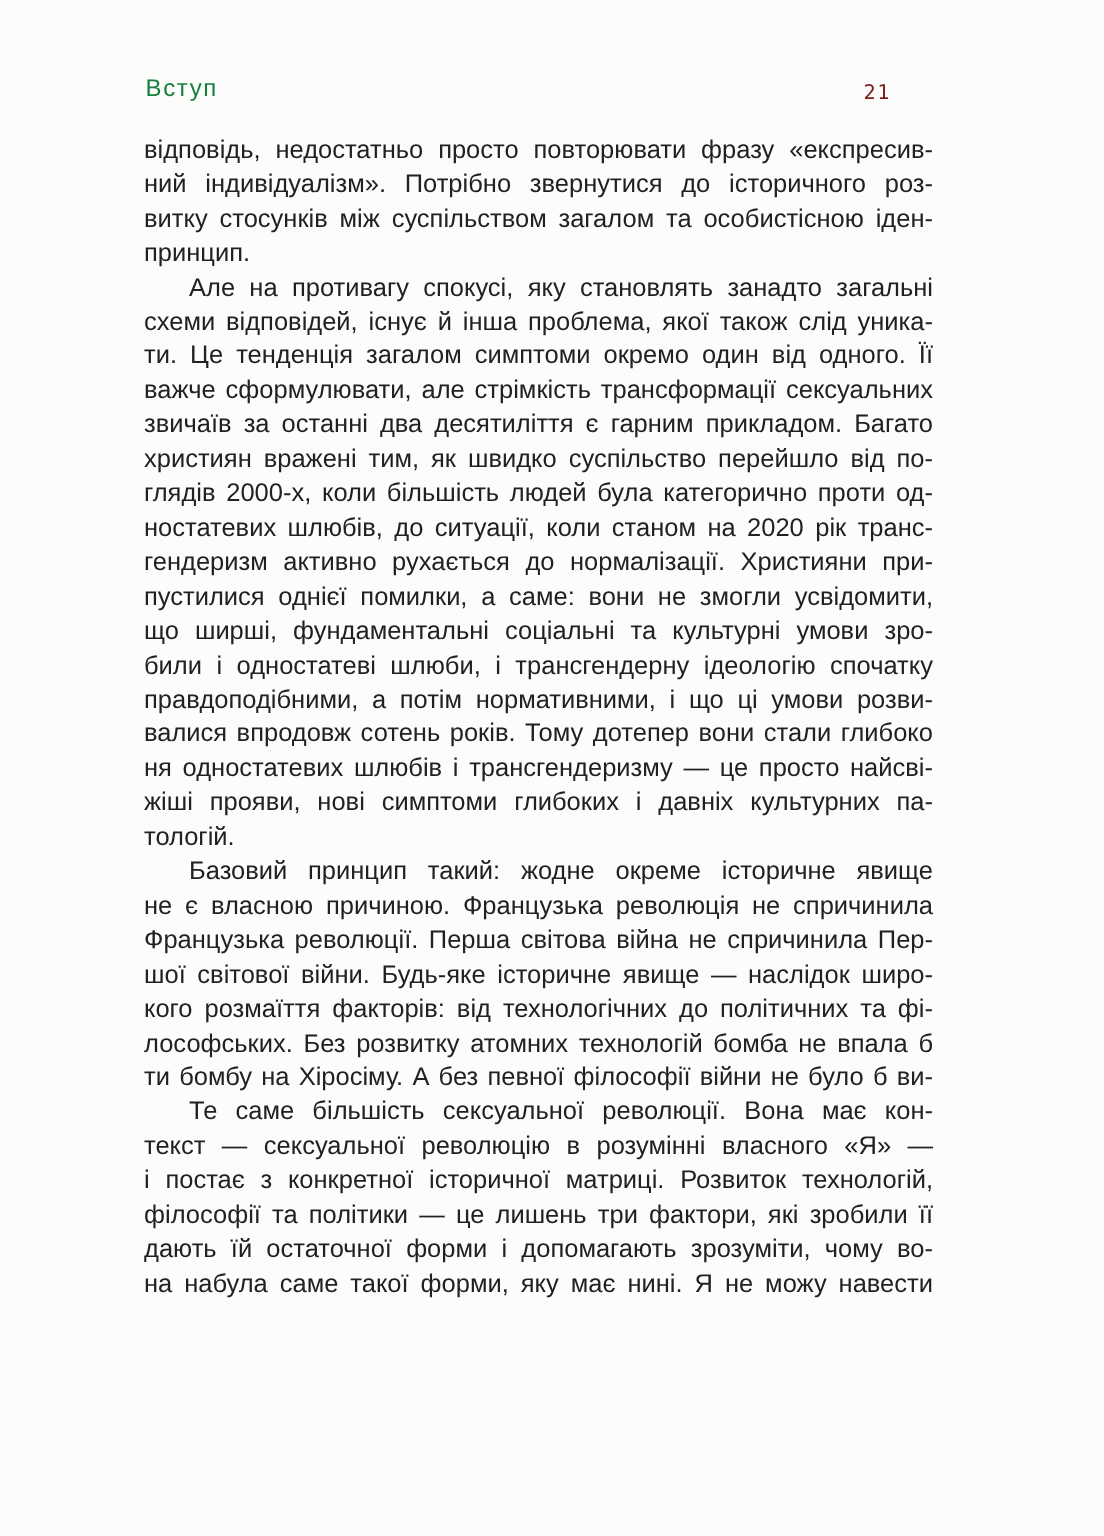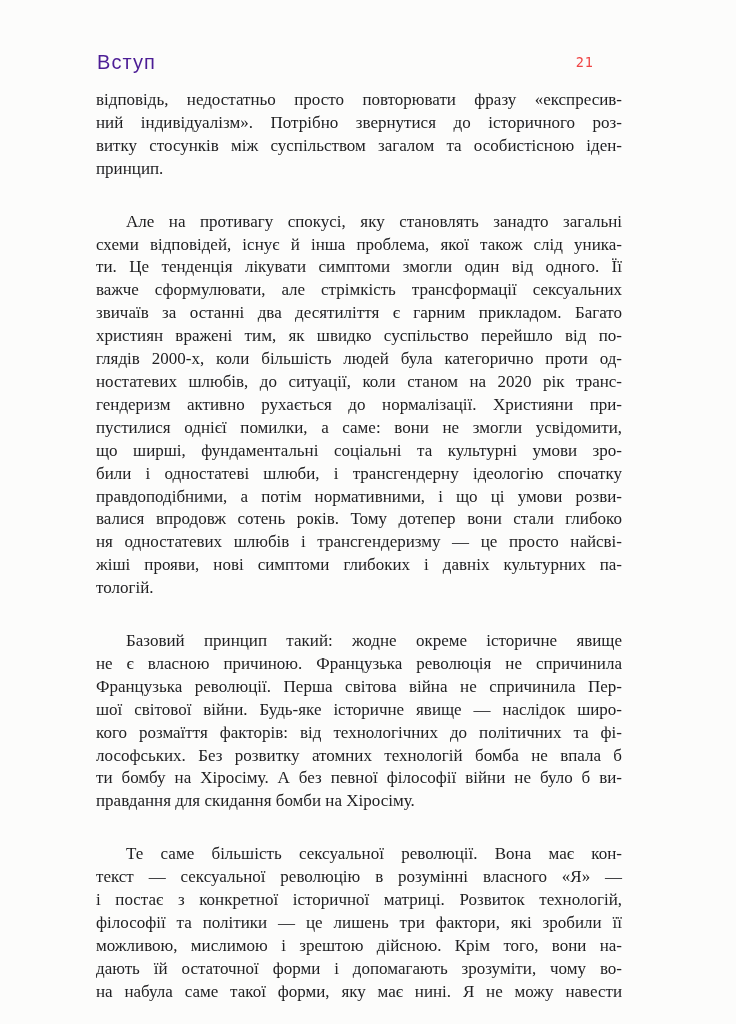--- a/index.html
+++ b/index.html
@@ -13,53 +13,52 @@
     height: 1024px;
     margin: 0 auto;
     background: #fcfcfb;
     overflow: hidden;
   }
   .running-title {
     position: absolute;
     top: 51px;
     left: 97px;
     font-family: "Liberation Sans", sans-serif;
-    font-size: 20px;
+    font-size: 16px;
     letter-spacing: 1.1px;
-    color: #4c1d95;
+    color: #15803d;
   }
   .folio {
     position: absolute;
     top: 54px;
     right: 142px;
     font-family: "DejaVu Sans Mono", monospace;
     font-size: 13.5px;
     letter-spacing: 1px;
-    color: #ef4444;
+    color: #7f1d1d;
   }
   .text-column {
     position: absolute;
     top: 89px;
     left: 96px;
     width: 526px;
-    font-family: Liberation Serif, serif;
+    font-family: Liberation Sans, sans-serif;
     font-size: 17px;
     line-height: 22.9px;
     color: #212123;
   }
   .paragraph {
     margin: 0;
   }
   .line {
     text-align: justify;
     text-align-last: justify;
   }
   .line.indent {
     text-indent: 30px;
-    margin-top: 30px;
   }
   .line.para-end {
     text-align-last: left;
   }
 </style>
 </head>
 <body>
 
 <div class="page">
   <div class="running-title">Вступ</div>
@@ -67,21 +66,21 @@
   <div class="text-column">
       <div class="paragraph">
         <div class="line">відповідь, недостатньо просто повторювати фразу «експресив-</div>
         <div class="line">ний індивідуалізм». Потрібно звернутися до історичного роз-</div>
         <div class="line">витку стосунків між суспільством загалом та особистісною іден-</div>
         <div class="line para-end">принцип.</div>
       </div>
       <div class="paragraph">
         <div class="line indent">Але на противагу спокусі, яку становлять занадто загальні</div>
         <div class="line">схеми відповідей, існує й інша проблема, якої також слід уника-</div>
-        <div class="line">ти. Це тенденція лікувати симптоми змогли один від одного. Її</div>
+        <div class="line">ти. Це тенденція загалом симптоми окремо один від одного. Її</div>
         <div class="line">важче сформулювати, але стрімкість трансформації сексуальних</div>
         <div class="line">звичаїв за останні два десятиліття є гарним прикладом. Багато</div>
         <div class="line">християн вражені тим, як швидко суспільство перейшло від по-</div>
         <div class="line">глядів 2000-х, коли більшість людей була категорично проти од-</div>
         <div class="line">ностатевих шлюбів, до ситуації, коли станом на 2020 рік транс-</div>
         <div class="line">гендеризм активно рухається до нормалізації. Християни при-</div>
         <div class="line">пустилися однієї помилки, а саме: вони не змогли усвідомити,</div>
         <div class="line">що ширші, фундаментальні соціальні та культурні умови зро-</div>
         <div class="line">били і одностатеві шлюби, і трансгендерну ідеологію спочатку</div>
         <div class="line">правдоподібними, а потім нормативними, і що ці умови розви-</div>
@@ -91,25 +90,23 @@
         <div class="line para-end">тологій.</div>
       </div>
       <div class="paragraph">
         <div class="line indent">Базовий принцип такий: жодне окреме історичне явище</div>
         <div class="line">не є власною причиною. Французька революція не спричинила</div>
         <div class="line">Французька революції. Перша світова війна не спричинила Пер-</div>
         <div class="line">шої світової війни. Будь-яке історичне явище — наслідок широ-</div>
         <div class="line">кого розмаїття факторів: від технологічних до політичних та фі-</div>
         <div class="line">лософських. Без розвитку атомних технологій бомба не впала б</div>
         <div class="line">ти бомбу на Хіросіму. А без певної філософії війни не було б ви-</div>
-        <div class="line para-end">правдання для скидання бомби на Хіросіму.</div>
       </div>
       <div class="paragraph">
         <div class="line indent">Те саме більшість сексуальної революції. Вона має кон-</div>
         <div class="line">текст — сексуальної революцію в розумінні власного «Я» —</div>
         <div class="line">і постає з конкретної історичної матриці. Розвиток технологій,</div>
         <div class="line">філософії та політики — це лишень три фактори, які зробили її</div>
-        <div class="line">можливою, мислимою і зрештою дійсною. Крім того, вони на-</div>
         <div class="line">дають їй остаточної форми і допомагають зрозуміти, чому во-</div>
         <div class="line">на набула саме такої форми, яку має нині. Я не можу навести</div>
       </div>
     </div>
 </div>
 
 </body></html>

